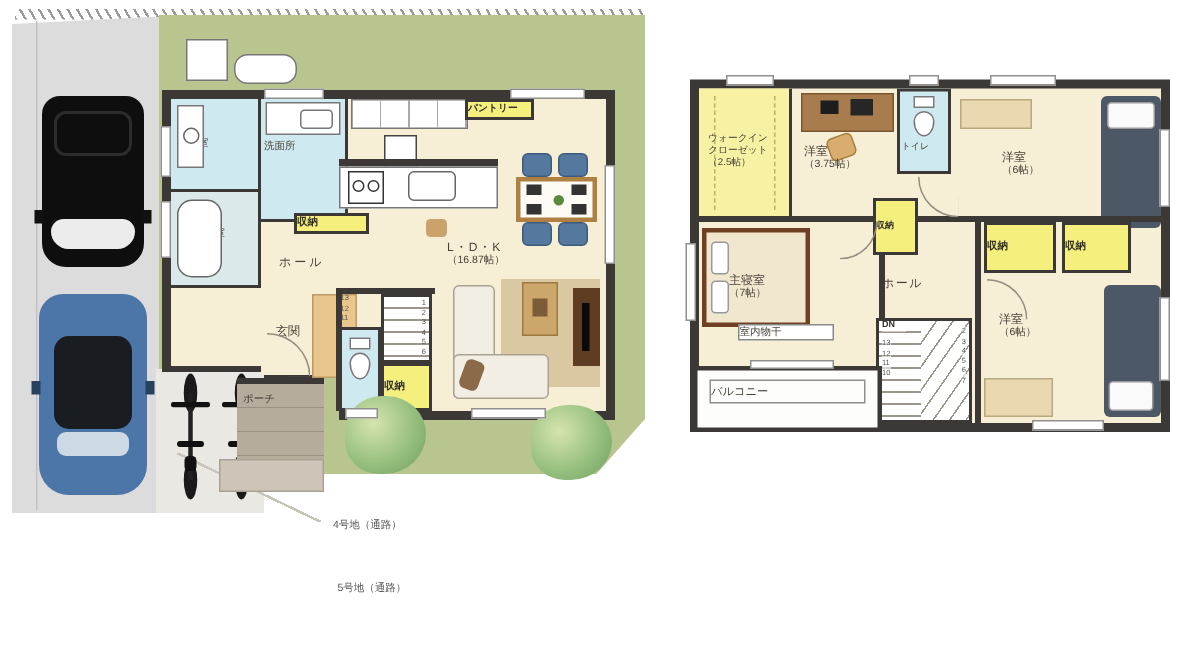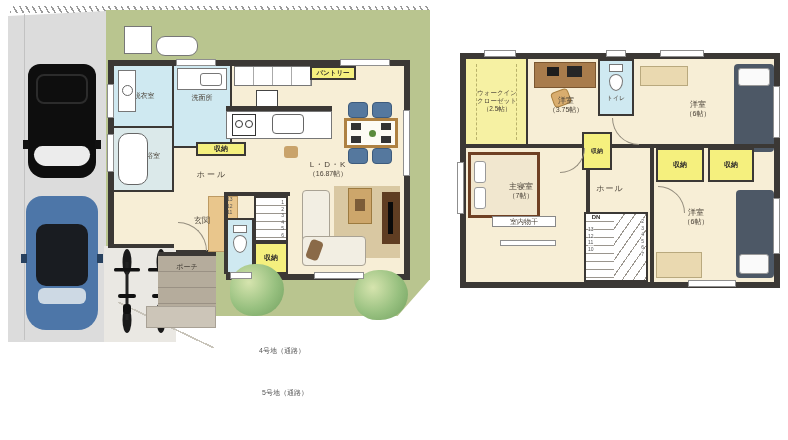--- a/index.html
+++ b/index.html
@@ -4,21 +4,21 @@
 <style>
   html,body{margin:0;padding:0;background:#ffffff;}
   #canvas{position:relative;width:788px;height:440px;background:#ffffff;overflow:hidden;
           font-family:"Liberation Sans","DejaVu Sans",sans-serif;color:#4a4238;}
   .abs{position:absolute;box-sizing:border-box;}
   .wall{position:absolute;background:#3b3835;box-sizing:border-box;}
   .floor{background:#f7eed6;}
   .blue{background:#cfe9f1;}
   .yellow{background:#f5f07e;border:2px solid #3b3835;}
   .room{position:absolute;box-sizing:border-box;}
-  .lbl{display:block;font-size:8px;line-height:1.2;text-align:center;color:#4a4238;}
+  .lbl{display:block;font-size:8px;line-height:1.2;color:#4a4238;}
   .lbl.small{font-size:6.5px;}
   .lbl.bold{font-weight:bold;color:#33302c;}
   .win{position:absolute;background:#ffffff;border:1px solid #8f8f8f;box-sizing:border-box;}
   .whitebox{background:#ffffff;border:1px solid #777;}
   .steps-h{background:#ffffff;background-image:repeating-linear-gradient(180deg,transparent 0 7px,#9a958d 7px 8px);}
   .steps-diag{background:#ffffff;background-image:repeating-linear-gradient(125deg,transparent 0 8px,#9a958d 8px 9px);}
   .numcol{position:absolute;display:flex;flex-direction:column;font-size:5px;line-height:6.5px;color:#555;}
   .arc{position:absolute;border:1px solid #948d7e;background:transparent;}
   .tree{position:absolute;border-radius:48% 52% 55% 45%;
         background:radial-gradient(circle at 35% 35%, #d6e4ae, #97c07f 55%, #6f9e5d);}
@@ -285,20 +285,25 @@
 
   <div class="abs" style="left:736px;top:190px;width:38px;height:88px;background:#4d5866;border-radius:4px;">
     <div class="abs" style="left:3px;bottom:4px;width:30px;height:20px;background:#fafafa;border:1px solid #999;border-radius:3px;"></div>
   </div>
   <div class="abs" style="left:656px;top:252px;width:46px;height:26px;background:#ead9b0;border:1px solid #b9a97e;"></div>
   <div class="abs" style="left:666px;top:208px;width:60px;">
     <span class="lbl">洋室</span>
     <span class="lbl" style="font-size:7px;">（6帖）</span>
   </div>
 
+  <div class="abs" style="left:462px;top:244px;width:126px;height:44px;background:#fdfdfb;border:3px solid #3b3835;">
+    <div class="abs" style="left:8px;top:6px;right:8px;height:16px;border:1px solid #8f8f8f;">
+      <span class="lbl" style="font-size:7.5px;line-height:14px;">バルコニー</span>
+    </div>
+  </div>
 
   <div class="win" style="left:484px;top:50px;width:32px;height:7px;"></div>
   <div class="win" style="left:606px;top:50px;width:20px;height:7px;"></div>
   <div class="win" style="left:660px;top:50px;width:44px;height:7px;"></div>
   <div class="win" style="left:773px;top:86px;width:7px;height:52px;"></div>
   <div class="win" style="left:773px;top:198px;width:7px;height:56px;"></div>
   <div class="win" style="left:457px;top:162px;width:7px;height:52px;"></div>
   <div class="win" style="left:688px;top:280px;width:48px;height:7px;"></div>
   <div class="win" style="left:500px;top:240px;width:56px;height:6px;"></div>
 

